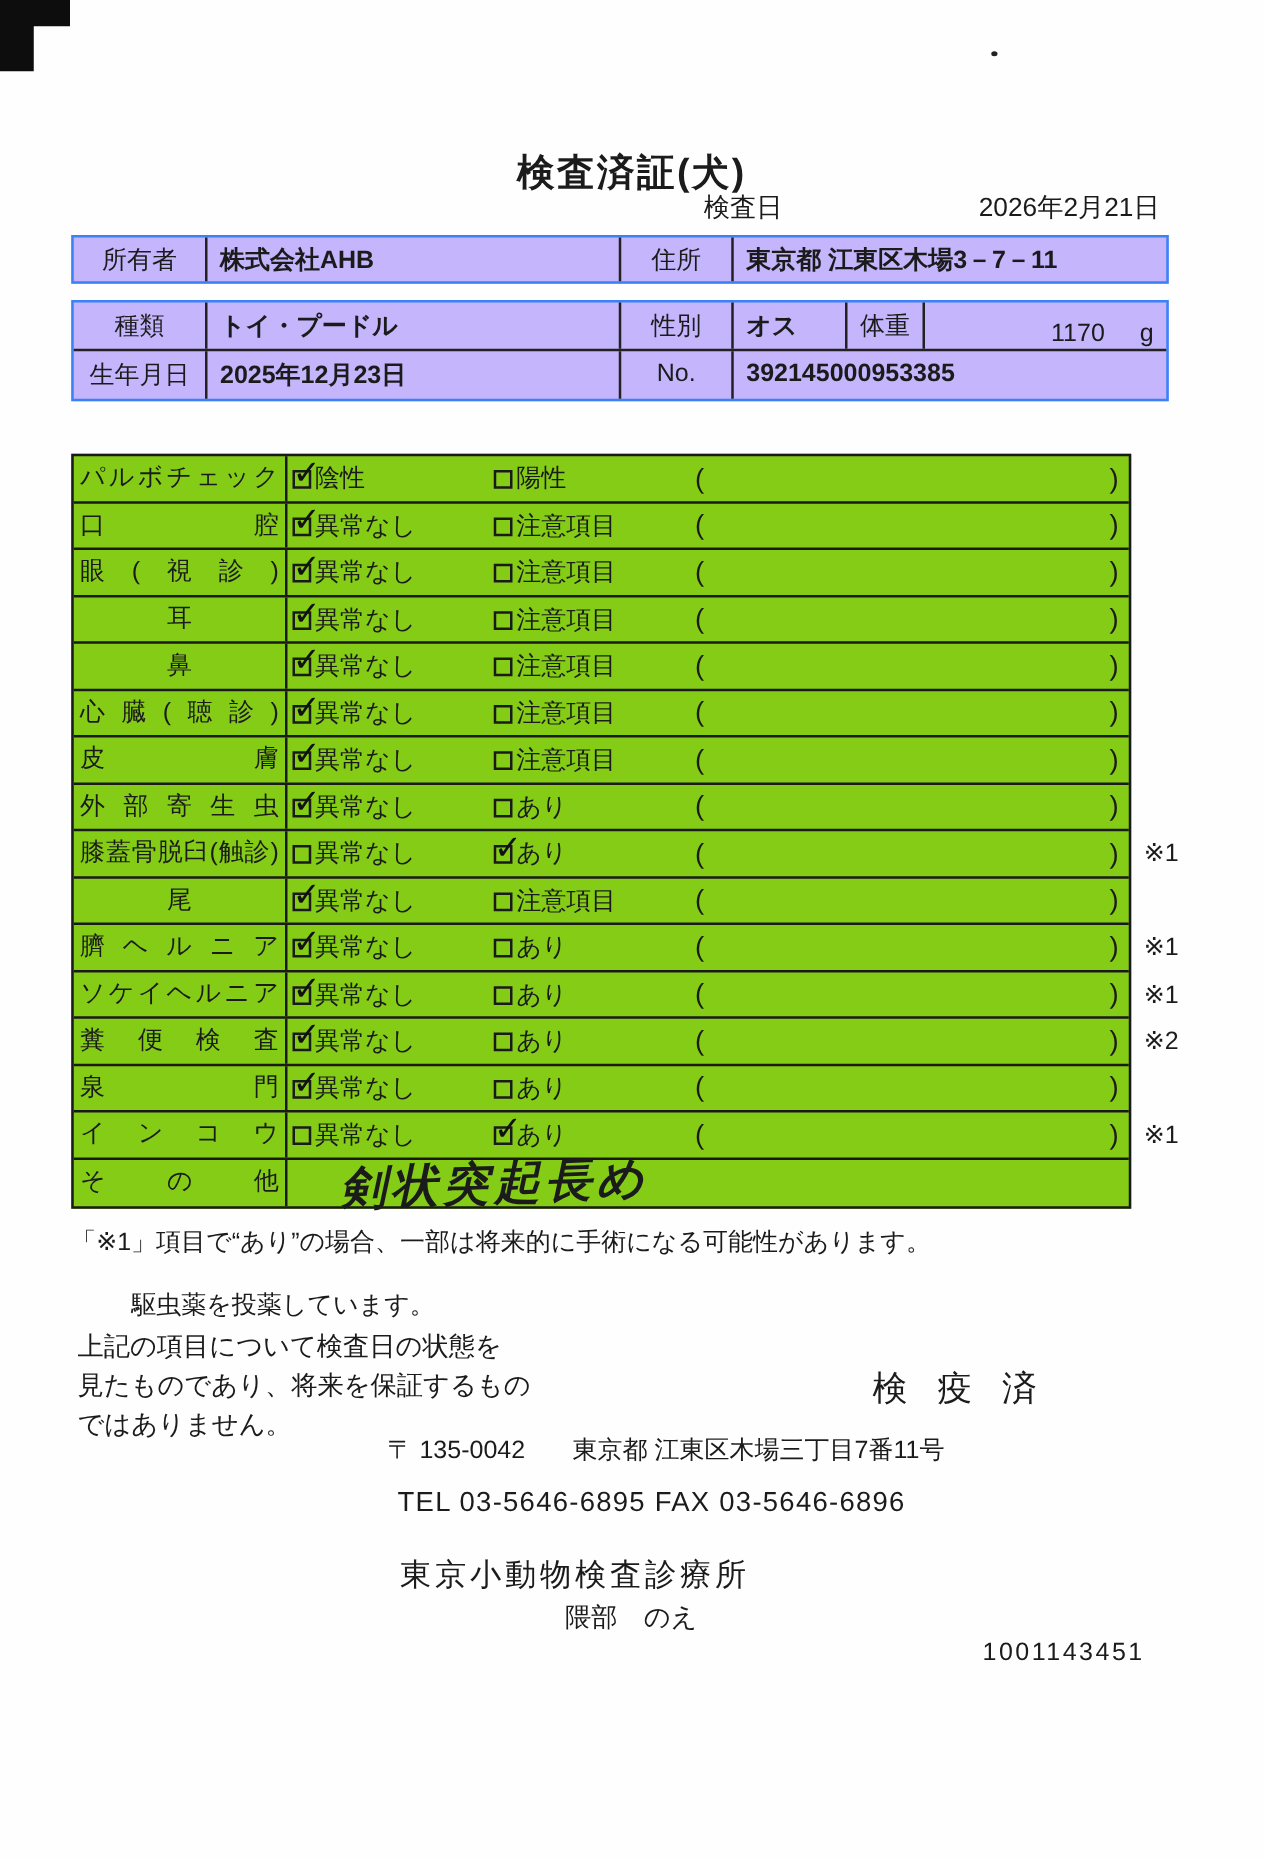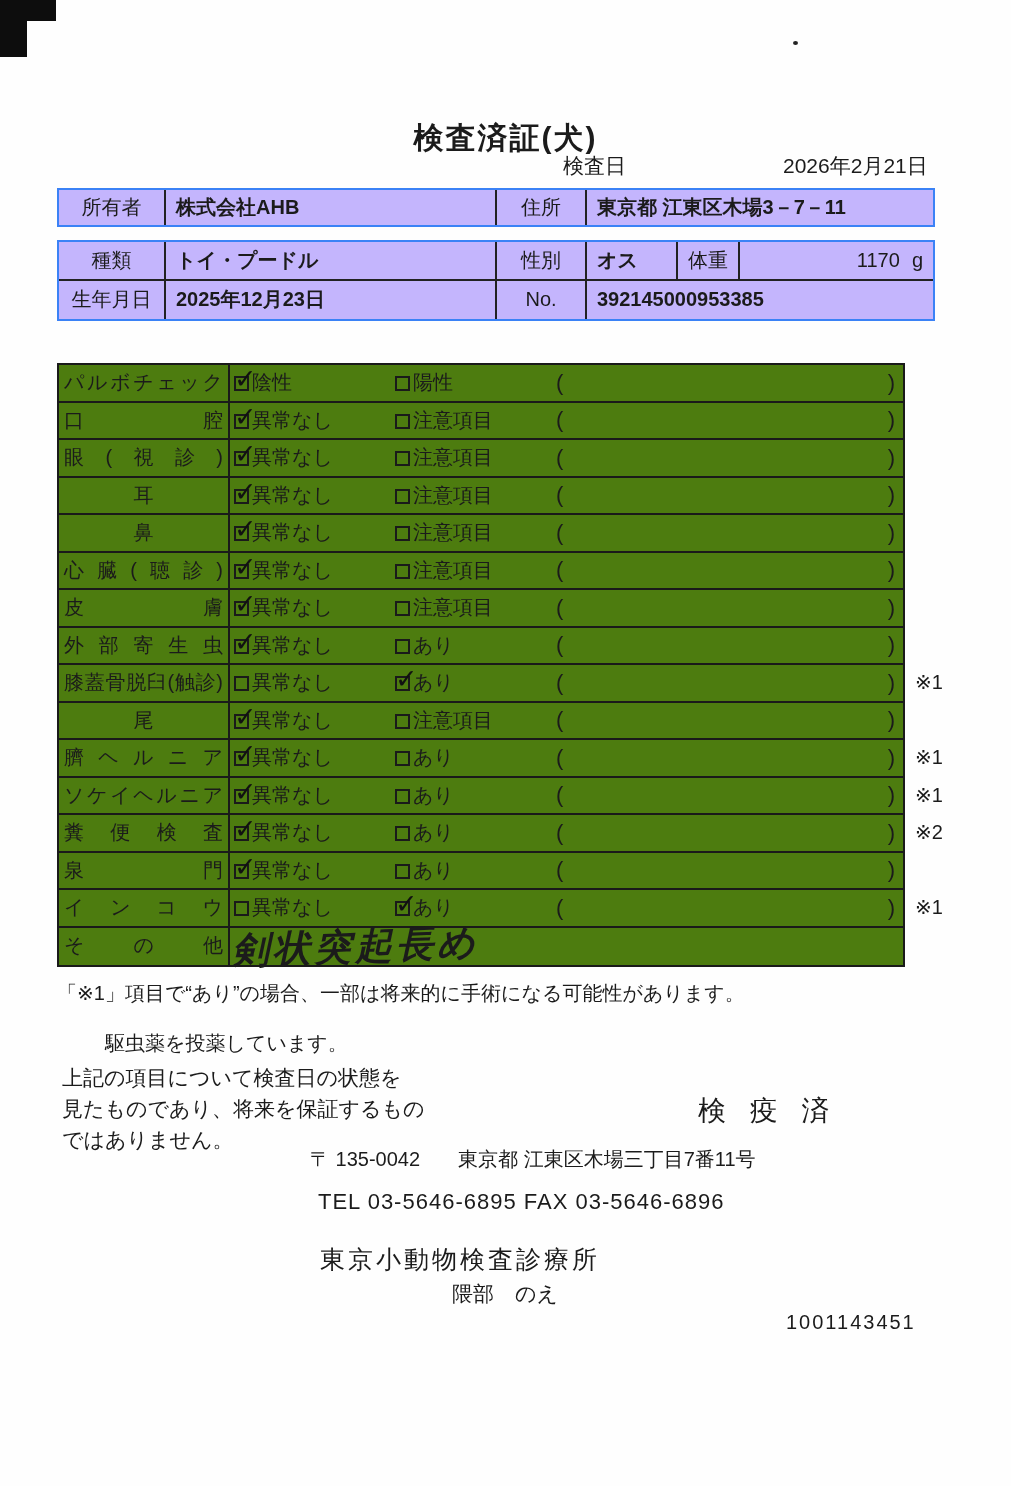--- a/index.html
+++ b/index.html
@@ -30,32 +30,32 @@
   .itable { position: absolute; left: 57px; width: 878px; border: 2px solid #3b82f6; background: #c4b5fd; }
   .owner-table { top: 188px; height: 39px; display: grid; grid-template-columns: 107px 331px 90px 1fr; }
   .pet-table { top: 240px; height: 81px; }
   .pet-row { display: grid; height: 38.5px; }
   .pet-row1 { grid-template-columns: 107px 331px 90px 91px 62px 1fr; border-bottom: 2px solid #222; }
   .pet-row2 { grid-template-columns: 107px 331px 90px 1fr; }
   .cell { border-right: 2px solid #222; font-size: 20px; display: flex; align-items: center; overflow: hidden; }
   .cell:last-child { border-right: none; }
   .cell.lab { justify-content: center; }
   .cell.val { padding-left: 10px; font-weight: bold; }
-  .cell.val-right { justify-content: flex-end; padding-right: 10px; gap: 12px; }
+  .cell.val-right { justify-content: flex-end; padding-right: 10px; gap: 28px; align-items: flex-end; }
 
   .intro { position: absolute; left: 57px; top: 330px; font-size: 20px; }
   .intro span { border-bottom: 2px solid #333; padding-bottom: 2px; }
 
   
   .check-table {
     position: absolute; left: 57px; top: 363px; width: 848px;
-    border: 2px solid #1a1a1a; background: #4d7c0f;
+    border: 2px solid #1a1a1a; background: #84cc16;
   }
   .crow { display: flex; height: 37.5px; border-bottom: 2px solid #1a1a1a; position: relative; }
-  .crow:last-child { border-bottom: none; }
+  .crow:last-child { border-bottom: none; gap: 40px; }
   .citem {
     width: 171px; border-right: 2px solid #1a1a1a; padding: 0 5px;
     font-size: 20px; line-height: 34px; white-space: nowrap;
     text-align: justify; text-align-last: justify;
     display: block; overflow: hidden;
   }
   .citem.single { text-align-last: center; }
   .cbody { flex: 1; position: relative; }
   .copts { display: flex; align-items: center; height: 100%; padding-left: 4px; font-size: 20px; gap: 28px; }
   .opt { width: 133px; white-space: nowrap; }

